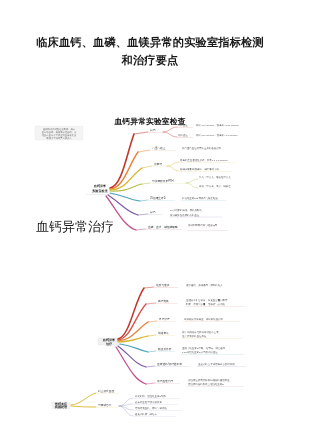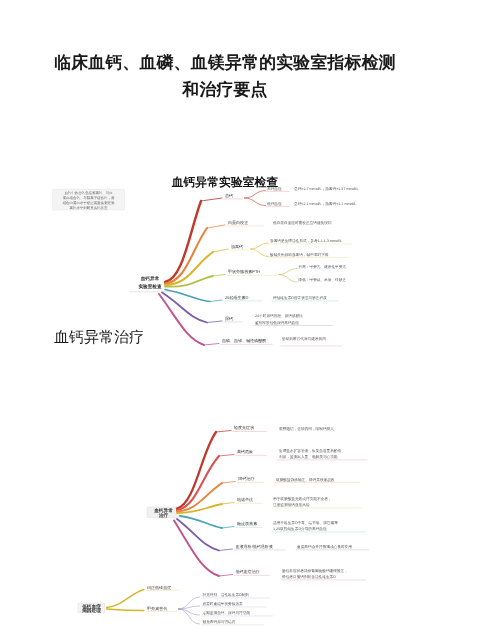--- a/index.html
+++ b/index.html
@@ -27,21 +27,21 @@
     font-weight: bold;
     line-height: 1.65;
     letter-spacing: 0.2px;
     color: #1a1a1a;
     font-family: Liberation Mono, monospace;
   }
 
   
   .section-heading {
     position: absolute;
-    font-size: 10px;
+    font-size: 13px;
     font-weight: normal;
     color: #1a1a1a;
     white-space: nowrap;
     text-align: right;
   }
   #heading-treatment { left: 36px; top: 218px; }
 
   
   .figure {
     position: absolute;

